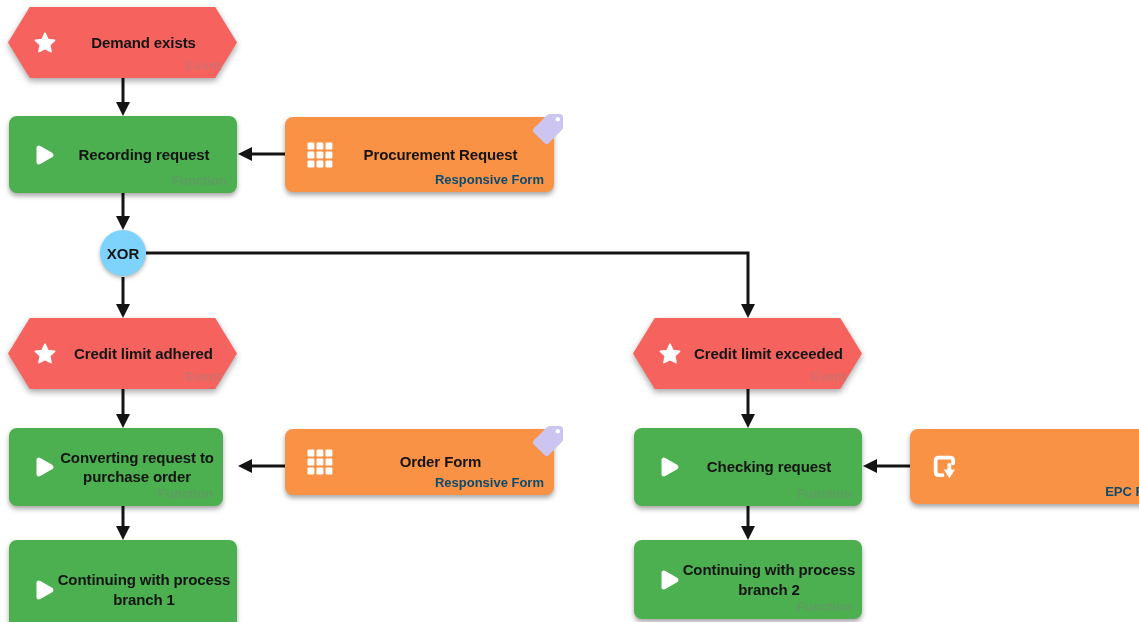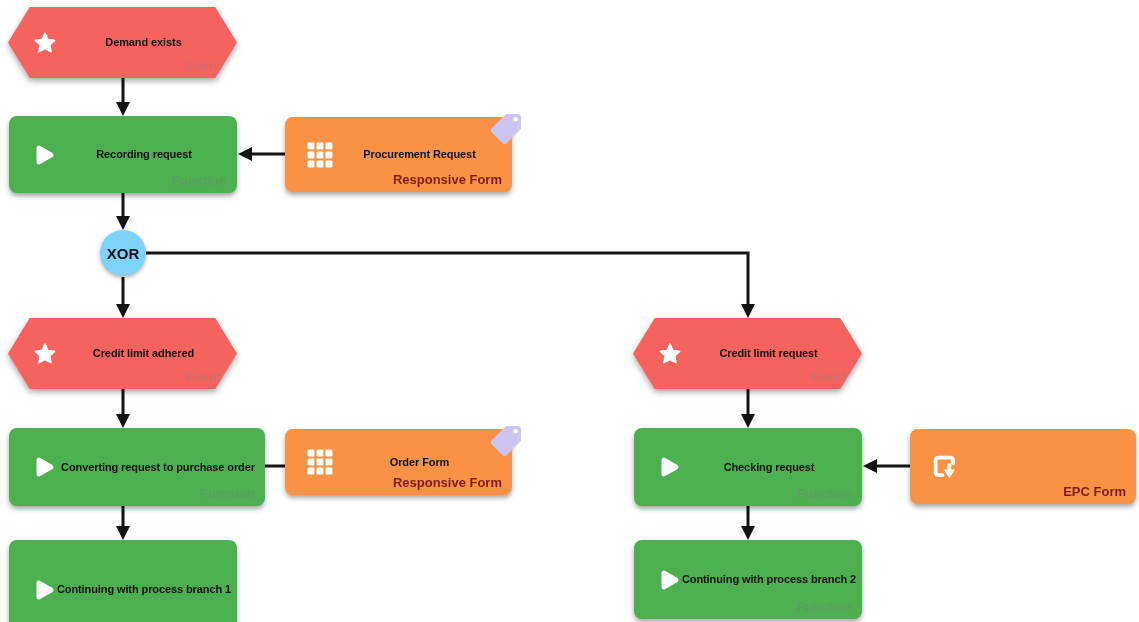--- a/index.html
+++ b/index.html
@@ -5,57 +5,57 @@
   html,body{margin:0;padding:0;background:#fff;}
   #canvas{
     position:relative;width:1139px;height:622px;background:#fff;overflow:hidden;
     font-family:"Liberation Sans",sans-serif;
   }
   .wires{position:absolute;left:0;top:0;z-index:1;}
   .node{position:absolute;z-index:2;}
   
   .box{border-radius:8px;box-shadow:0 3px 5px rgba(0,0,0,0.35);}
   .function{background:#4caf50;}
-  .artifact{background:#fa9245;}
+  .artifact{background:#fa9245;padding-left:42px;}
   
   .event{filter:drop-shadow(0 3px 3px rgba(0,0,0,0.35));}
   .event-shape{
     position:absolute;inset:0;background:#f6635f;
     clip-path:polygon(0 50%,9.5% 0,90.5% 0,100% 50%,90.5% 100%,9.5% 100%);
   }
   
   .main-label{
     position:absolute;left:46px;right:4px;top:0;bottom:0;
     display:flex;align-items:center;justify-content:center;text-align:center;
-    font-size:11px;font-weight:700;color:#141414;line-height:1.3;letter-spacing:-0.1px;
+    font-size:15px;font-weight:700;color:#141414;line-height:1.3;letter-spacing:-0.1px;
   }
   .type-label{position:absolute;right:10px;bottom:5px;font-size:13px;font-weight:700;}
   .event .type-label{color:#ce6f6b;right:16px;}
   .function .type-label{color:#5f9c63;}
-  .artifact .type-label{color:#7f1d1d;}
+  .artifact .type-label{color:#0c4a6e;}
   
   .node-icon{position:absolute;left:20px;top:50%;transform:translateY(-50%);width:30px;height:30px;}
   .event .node-icon{left:24px;width:26px;height:26px;}
   .node-icon svg{width:100%;height:100%;display:block;}
   .tag{position:absolute;right:-12px;top:-6px;width:36px;height:36px;z-index:3;}
   .tag svg{width:100%;height:100%;display:block;}
   
   .xor{
     left:100px;top:230px;width:46px;height:46px;border-radius:50%;
     background:#7dd3fc;box-shadow:0 2px 4px rgba(0,0,0,0.3);
     display:flex;align-items:center;justify-content:center;
     font-size:15px;font-weight:700;color:#141414;
   }
   
   #n-demand       {left:8px;  top:7px;  width:229px;height:71px;}
   #n-recording    {left:9px;  top:116px;width:228px;height:77px;}
   #n-procurement  {left:285px;top:117px;width:227px;height:75px;}
   #n-adhered      {left:8px;  top:318px;width:229px;height:71px;}
   #n-exceeded     {left:633px;top:318px;width:229px;height:71px;}
-  #n-converting   {left:9px;  top:428px;width:256px;height:78px;}
+  #n-converting   {left:9px;  top:428px;width:214px;height:78px;}
   #n-orderform    {left:285px;top:429px;width:227px;height:66px;}
   #n-checking     {left:634px;top:428px;width:228px;height:78px;}
   #n-authorization{left:910px;top:429px;width:226px;height:75px;}
   #n-continuing1  {left:9px;  top:540px;width:228px;height:99px;}
   #n-continuing2  {left:634px;top:540px;width:228px;height:79px;}
 </style>
 </head>
 <body>
 
 <div id="canvas">
@@ -140,21 +140,21 @@
     <span class="type-label">Event</span>
   </div>
 
   <div class="node event" id="n-exceeded">
     <div class="event-shape"></div>
     <span class="node-icon">
       <svg viewBox="0 0 24 24">
           <path d="M12 3l2.7 5.8 6.1.7-4.5 4.3 1.2 6.1L12 17l-5.5 2.9 1.2-6.1-4.5-4.3 6.1-.7z" fill="#fff" stroke="#fff" stroke-width="1.6" stroke-linejoin="round"></path>
         </svg>
     </span>
-    <span class="main-label">Credit limit request</span>
+    <span class="main-label">Credit limit exceeded</span>
     <span class="type-label">Event</span>
   </div>
 
   <div class="node box function" id="n-converting">
     <span class="node-icon">
       <svg viewBox="0 0 24 24">
           <path d="M8 6.5v11L17.5 12z" fill="#fff" stroke="#fff" stroke-width="4" stroke-linejoin="round"></path>
         </svg>
     </span>
     <span class="main-label">Converting request to purchase order</span>

